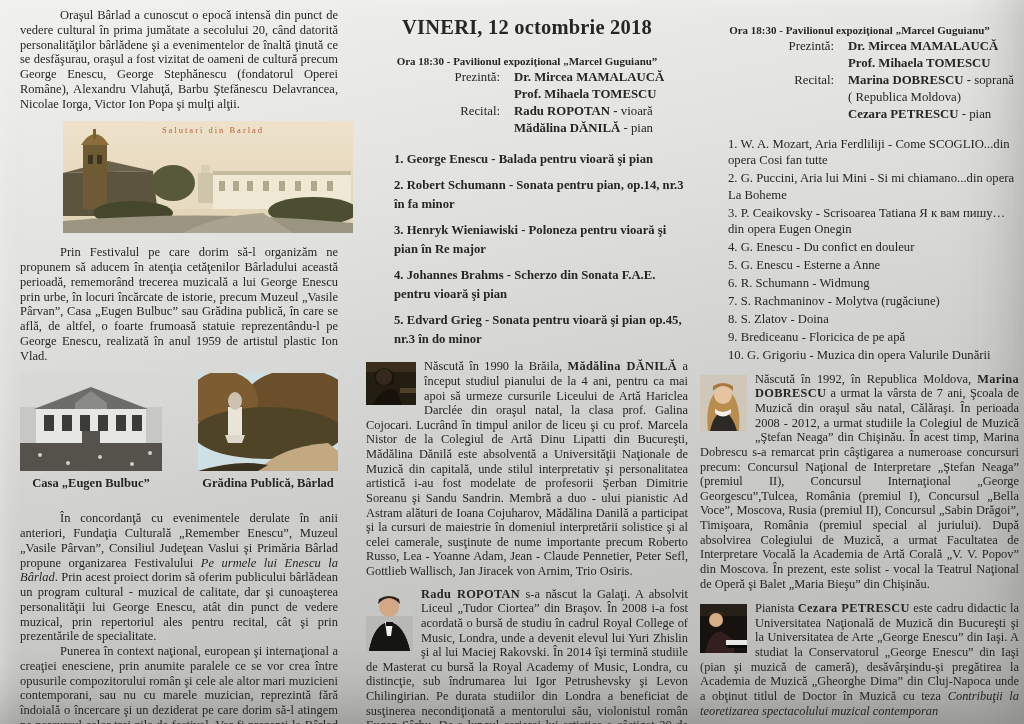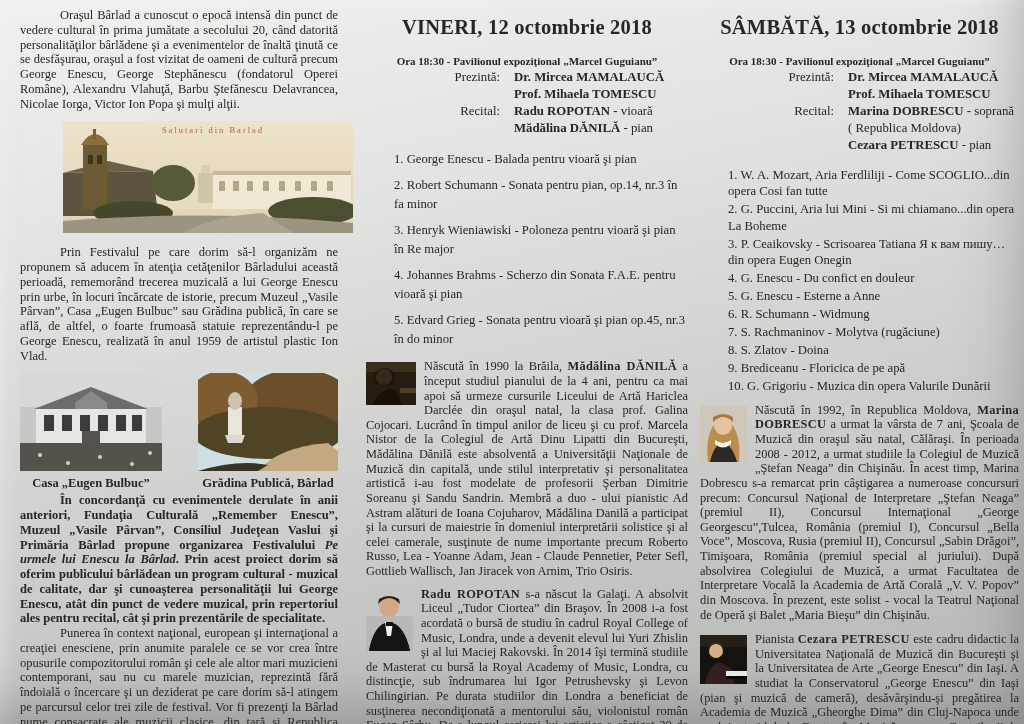--- a/index.html
+++ b/index.html
@@ -25,27 +25,27 @@
   .fig-cap { font-weight:bold; font-size:12.5px; margin-top:5px; text-align:right; }
 
   .day-title { text-align:center; font-weight:bold; font-size:20.5px; margin-top:8px; letter-spacing:.2px; }
   .venue { text-align:center; font-weight:bold; font-size:11px; margin-top:15px; line-height:1.3; }
   .hdr-grid { display:grid; grid-template-columns:134px 1fr; column-gap:14px; font-size:12.8px; line-height:1.32; margin-top:1px; }
   .hdr-label { text-align:right; }
   .hdr-value b { font-weight:bold; }
 
   .program { margin-top:13px; padding-left:28px; padding-right:2px; font-size:12.7px; }
   .prog-item { line-height:1.32; }
-  .program-friday .prog-item { line-height:1.5; margin-bottom:7px; }
+  .program-friday .prog-item { line-height:1.5; margin-bottom:7px;font-weight:bold; }
   .program-sat .prog-item { line-height:1.3; margin-bottom:1.5px; }
 
   .bio { font-size:12.4px; line-height:1.18; text-align:justify; }
   .bio b { font-weight:bold; letter-spacing:.3px; }
   .bio .pf { float:left; margin:3px 8px 1px 0; display:block; }
-  .mt10 { margin-top:10px; } .mt8 { margin-top:8px; } .mt12 { margin-top:12px; } .mt14 { margin-top:2px;font-weight:bold; }
+  .mt10 { margin-top:10px; } .mt8 { margin-top:8px; } .mt12 { margin-top:12px; } .mt14 { margin-top:20px; }
 
   svg { display:block; }
 </style>
 </head>
 <body>
 
 <div class="page">
 
   <div class="col col-left">
     <p class="para indent">Oraşul Bârlad a cunoscut o epocă intensă din punct de vedere cultural în prima jumătate a secolului 20, când datorită personalităţilor bârlădene şi a evenimentelor de înaltă ţinută ce se desfăşurau, oraşul a fost vizitat de oameni de cultură precum George Enescu, George Stephănescu (fondatorul Operei Române), Alexandru Vlahuţă, Barbu Ştefănescu Delavrancea, Nicolae Iorga,  Victor Ion Popa şi mulţi alţii.</p>
@@ -185,21 +185,20 @@
         <path d="M3 61 Q8 34 23 32 Q38 34 44 61 Z" fill="#15151骨3"></path>
         <path d="M3 61 Q8 34 23 32 Q38 34 44 61 Z" fill="#151513"></path>
         <polygon points="19,32 27,32 25,46 21,46" fill="#f0f0ee"></polygon>
         <rect x="20" y="32" width="7" height="4" fill="#101010"></rect>
       </svg>
       <b>Radu ROPOTAN</b><span> s-a născut la Galaţi. A absolvit Liceul „Tudor Ciortea” din Braşov. În 2008 i-a fost acordată o bursă de studiu în cadrul Royal College of Music, Londra, unde a devenit elevul lui Yuri Zhislin şi al lui Maciej Rakovski. În 2014 îşi termină studiile de Masterat cu bursă la Royal Academy of Music, Londra, cu distincţie, sub îndrumarea lui Igor Petrushevsky şi Levon Chilingirian. Pe durata studiilor din Londra a beneficiat de susţinerea necondiţionată a mentorului său, violonistul român Eugen Sârbu. De-a lungul carierei lui artistice a câştigat 20 de premii naţionale şi internaţionale, printre care premiul I în cadrul „Remember Enescu International Violin Competition”. Violonistul Radu Ropotan a concertat pe scene din România, Franţa, Germania, Italia şi Anglia. În 2014 a luat parte la Festivalul de muzică al Pacificului în Japonia, colaborând cu Rainer Küchl-concertmaestru al Vienna Philharmonic  şi David Chen - concertmaestru al Metropolitan New York Philarmonic. În România şi în străinătate cu personalităţi precum: Alexander Arenkow, Ştefan Gheorgiu şi Liviu Prunaru. Radu Ropotan este membru al Fundaţiei „Remember Enescu” de peste 15 ani.</span>
     </p>
   </div>
 
   <div class="col col-right">
-    <div class="day-title">SÂMBĂTĂ, 13 octombrie 2018</div>
     <div class="venue">Ora 18:30 - Pavilionul expoziţional „Marcel Guguianu”</div>
     <div class="hdr-grid">
       <div class="hdr-label">Prezintă:</div>
       <div class="hdr-value"><b>Dr. Mircea MAMALAUCĂ</b></div>
       <div class="hdr-label"></div>
       <div class="hdr-value"><b>Prof. Mihaela TOMESCU</b></div>
       <div class="hdr-label">Recital:</div>
       <div class="hdr-value"><b>Marina DOBRESCU -</b><span> soprană</span></div>
       <div class="hdr-label"></div>
       <div class="hdr-value"><span>( Republica Moldova)</span></div>

